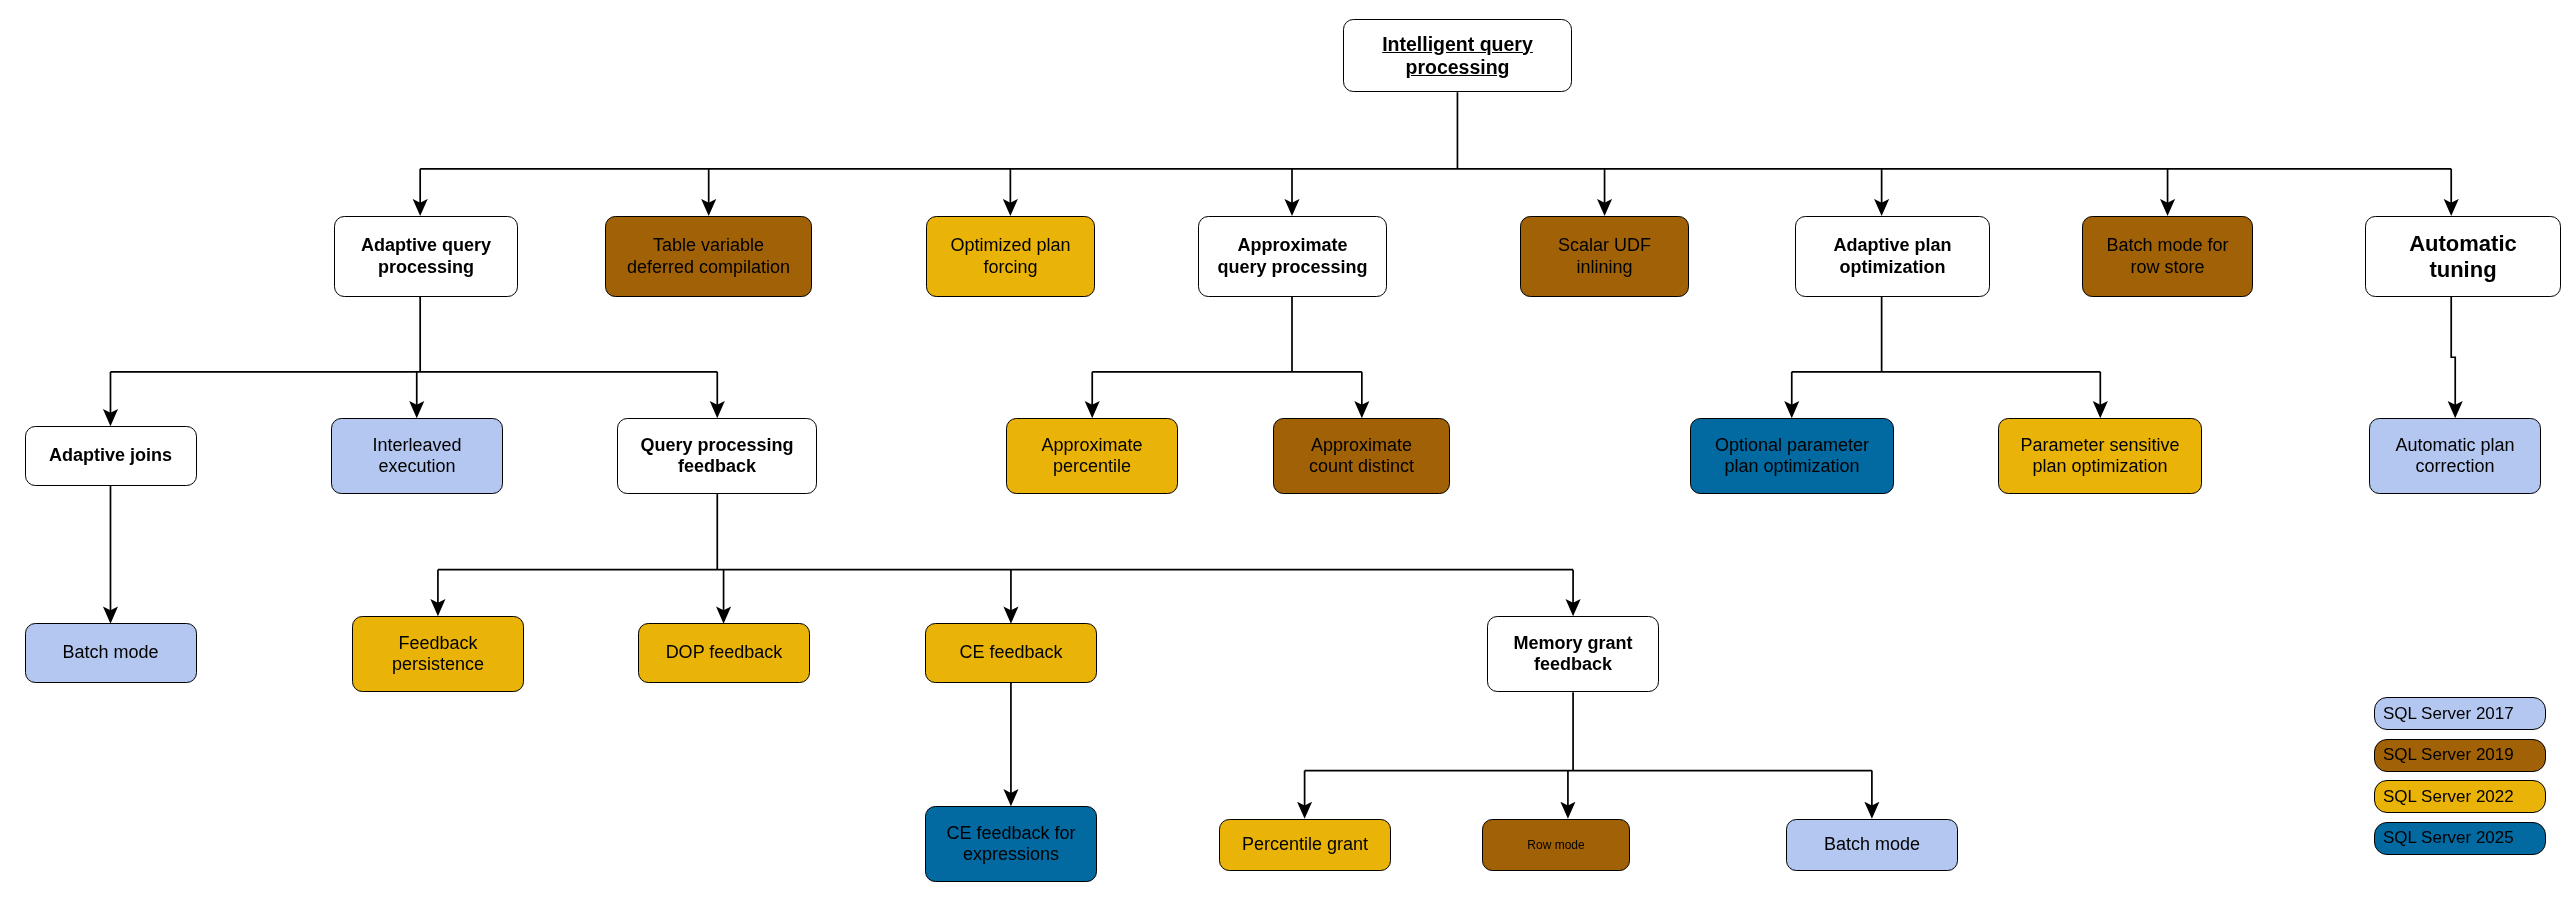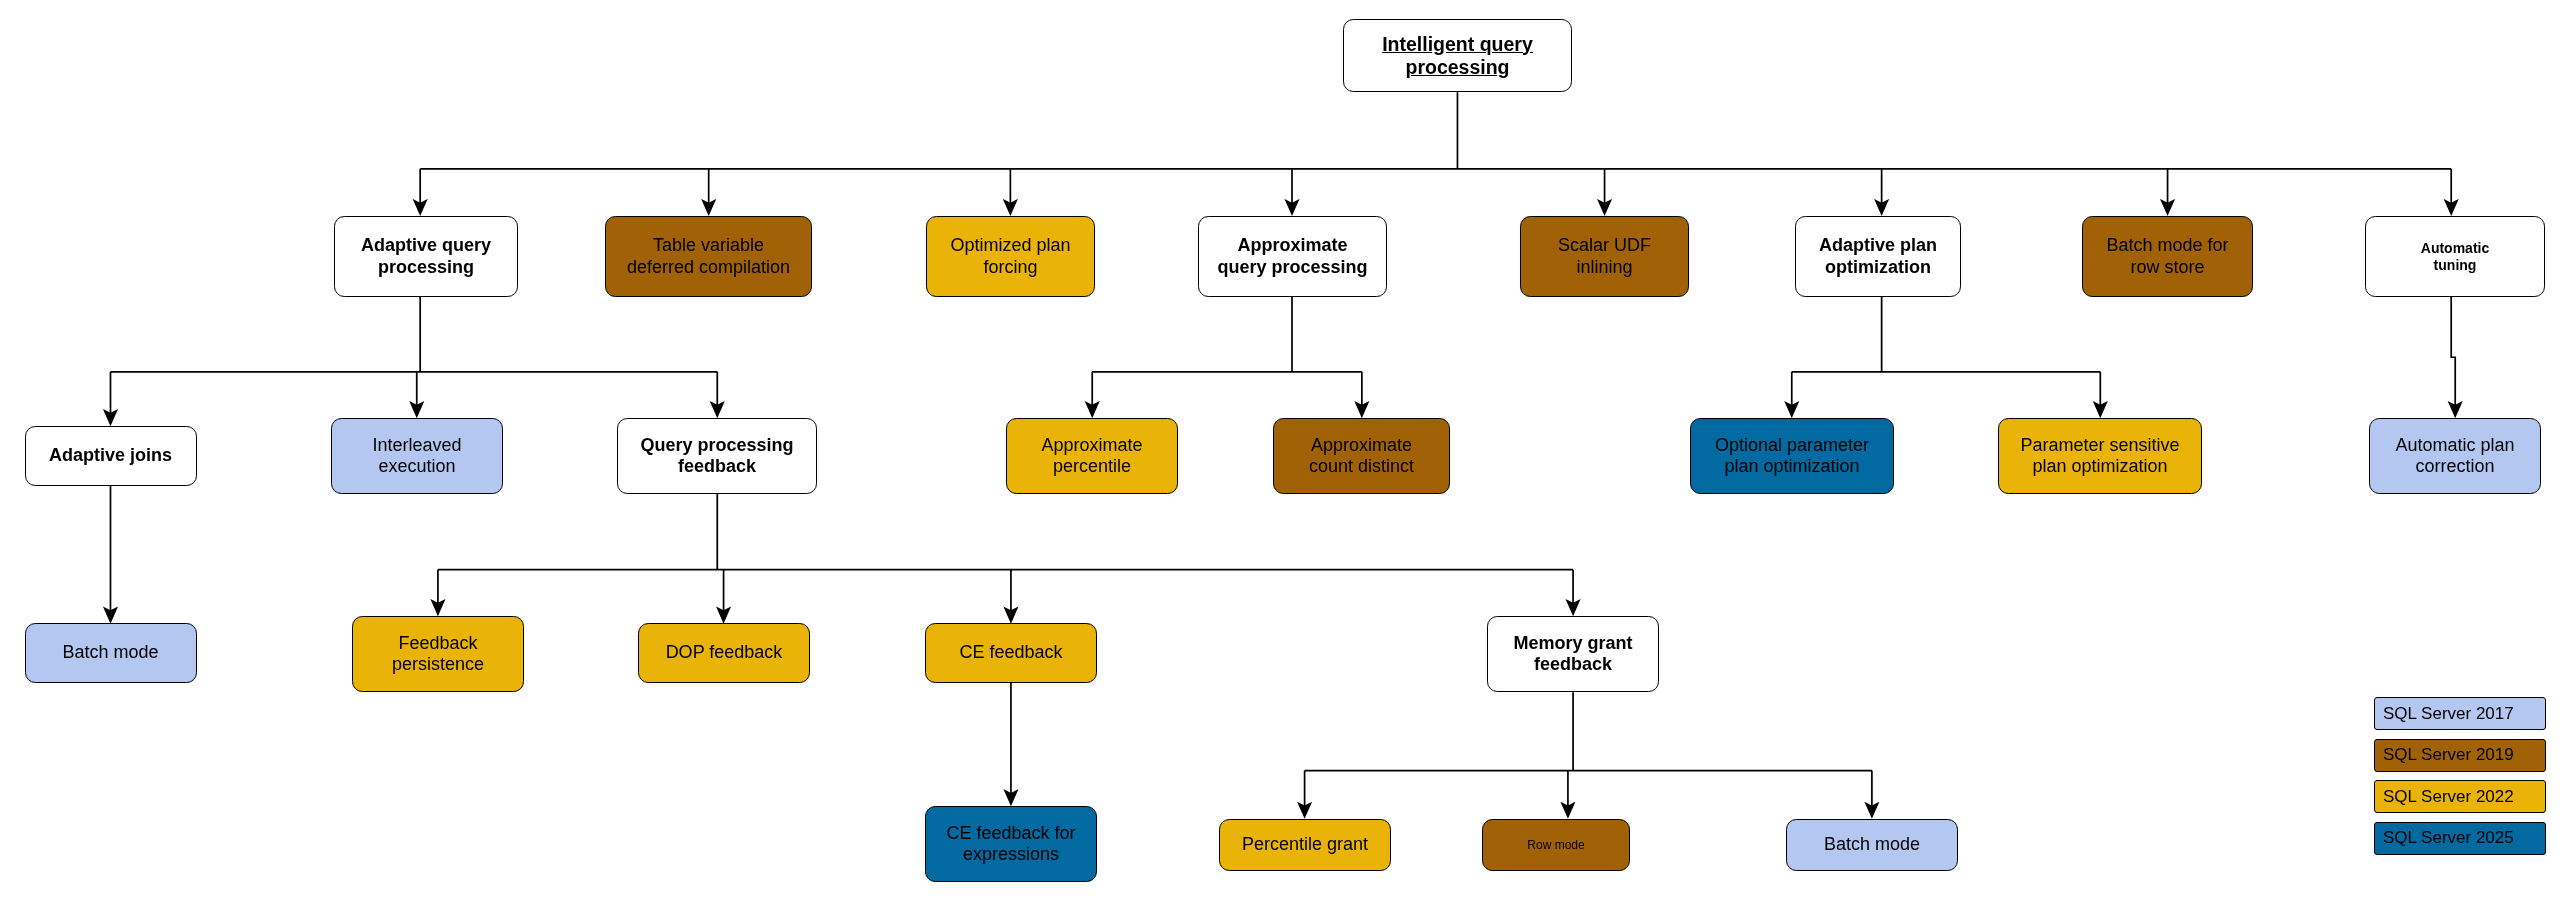--- a/index.html
+++ b/index.html
@@ -30,21 +30,21 @@
   .v2017{background:#b4c7f0;}
   .v2019{background:#a16207;}
   .v2022{background:#eab308;}
   .v2025{background:#0369a1;}
   .vwhite{background:#ffffff;font-weight:bold;}
   .root{font-weight:bold;text-decoration:underline;}
   .legend{position:absolute;left:2374px;top:697px;width:172px;}
   .legend-item{
     box-sizing:border-box;
     border:1.7px solid #000000;
-    border-radius:3px;
+    border-radius:13px;
     height:33px;
     margin-bottom:8.6px;
     display:flex;
     align-items:center;
     padding-left:8px;
     font-size:17px;
     color:#000000;
   }
 </style>
 </head>
@@ -104,25 +104,25 @@
       <div class="node vwhite" style="left: 334px; top: 216px; width: 184px; height: 81px; font-size: 18px;"><span>Adaptive query
 processing</span></div>
       <div class="node v2019" style="left: 605px; top: 216px; width: 207px; height: 81px; font-size: 18px;"><span>Table variable
 deferred compilation</span></div>
       <div class="node v2022" style="left: 926px; top: 216px; width: 169px; height: 81px; font-size: 18px;"><span>Optimized plan
 forcing</span></div>
       <div class="node vwhite" style="left: 1198px; top: 216px; width: 189px; height: 81px; font-size: 18px;"><span>Approximate
 query processing</span></div>
       <div class="node v2019" style="left: 1520px; top: 216px; width: 169px; height: 81px; font-size: 18px;"><span>Scalar UDF
 inlining</span></div>
-      <div class="node vwhite" style="left: 1795px; top: 216px; width: 166px; height: 81px; font-size: 18px;"><span>Adaptive plan
+      <div class="node vwhite" style="left: 1795px; top: 216px; width: 195px; height: 81px; font-size: 18px;"><span>Adaptive plan
 optimization</span></div>
       <div class="node v2019" style="left: 2082px; top: 216px; width: 171px; height: 81px; font-size: 18px;"><span>Batch mode for
 row store</span></div>
-      <div class="node vwhite" style="left: 2365px; top: 216px; width: 180px; height: 81px; font-size: 14px;"><span>Automatic
+      <div class="node vwhite" style="left: 2365px; top: 216px; width: 196px; height: 81px; font-size: 22px;"><span>Automatic
 tuning</span></div>
       <div class="node vwhite" style="left: 24.6px; top: 426px; width: 172px; height: 60px; font-size: 18px;"><span>Adaptive joins</span></div>
       <div class="node v2017" style="left: 331px; top: 418px; width: 172px; height: 76px; font-size: 18px;"><span>Interleaved
 execution</span></div>
       <div class="node vwhite" style="left: 617px; top: 418px; width: 200px; height: 76px; font-size: 18px;"><span>Query processing
 feedback</span></div>
       <div class="node v2022" style="left: 1006px; top: 418px; width: 172px; height: 76px; font-size: 18px;"><span>Approximate
 percentile</span></div>
       <div class="node v2019" style="left: 1273px; top: 418px; width: 177px; height: 76px; font-size: 18px;"><span>Approximate
 count distinct</span></div>

